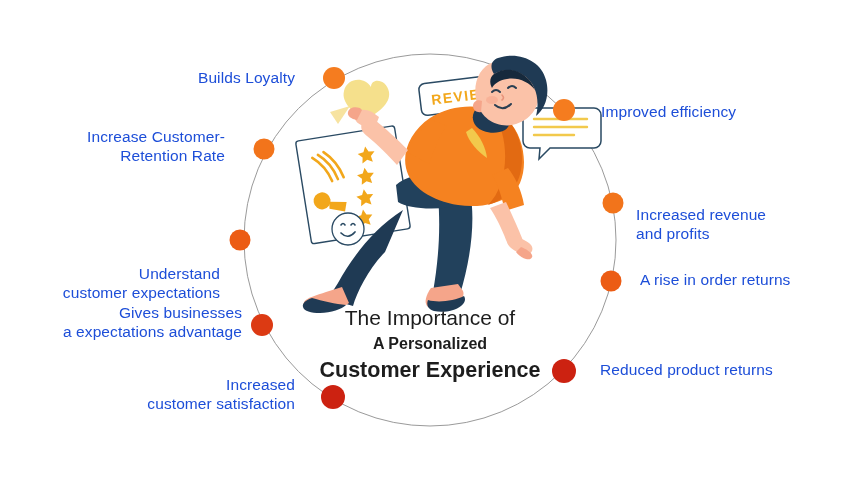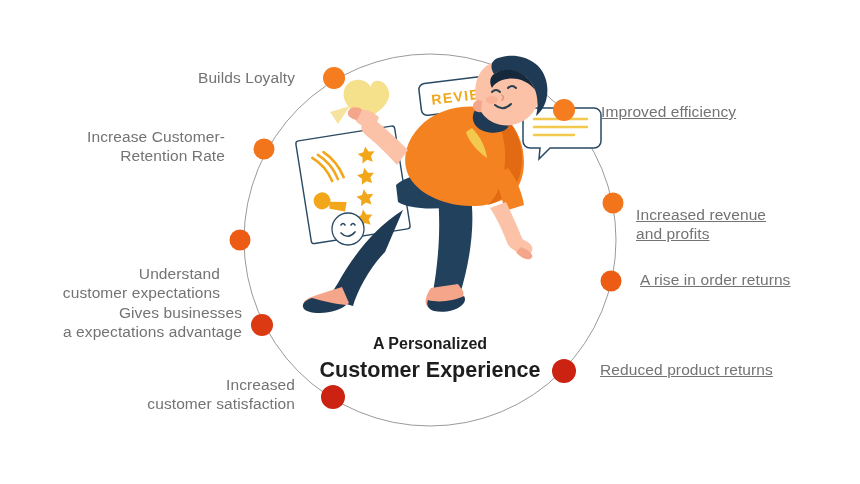--- a/index.html
+++ b/index.html
@@ -5,28 +5,28 @@
   html,body{margin:0;padding:0;}
   body{
     width:860px;height:484px;overflow:hidden;
     background:#ffffff;
     font-family:"Liberation Sans","DejaVu Sans",sans-serif;
     position:relative;
   }
   #stage{position:absolute;left:0;top:0;width:860px;height:484px;}
   .lbl{
     position:absolute;
-    color:#737373;
+    color:#1d4ed8;
     font-size:15.5px;
     line-height:19px;
     white-space:pre-line;
     letter-spacing:.1px;
   }
   .lbl.r{text-align:right;}
-  .lbl.l{text-align:left;text-decoration:underline;}
+  .lbl.l{text-align:left;}
   .title{
     position:absolute;
     text-align:center;
     color:#1d1d1d;
     width:330px;
   }
   .t1{font-size:21px;line-height:26px;font-weight:400;}
   .t2{font-size:16px;line-height:26px;font-weight:700;}
   .t3{font-size:21.5px;line-height:26px;font-weight:700;}
   svg{display:block;}
@@ -181,16 +181,17 @@
 a expectations advantage</div>
   <div class="lbl r" style="left:80px;top:375px;width:215px;">Increased
 customer satisfaction</div>
 
   <div class="lbl l" style="left:601px;top:102px;width:250px;">Improved efficiency</div>
   <div class="lbl l" style="left:636px;top:181px;width:210px;margin-top:24px;">Increased revenue
 and profits</div>
   <div class="lbl l" style="left:640px;top:270px;width:215px;">A rise in order returns</div>
   <div class="lbl l" style="left:600px;top:360px;width:250px;">Reduced product returns</div>
 
+  <div class="title t1" style="left:265px;top:305px;">The Importance of</div>
   <div class="title t2" style="left:265px;top:331px;">A Personalized</div>
   <div class="title t3" style="left:265px;top:357px;">Customer Experience</div>
 
 </div>
 
 </body></html>

